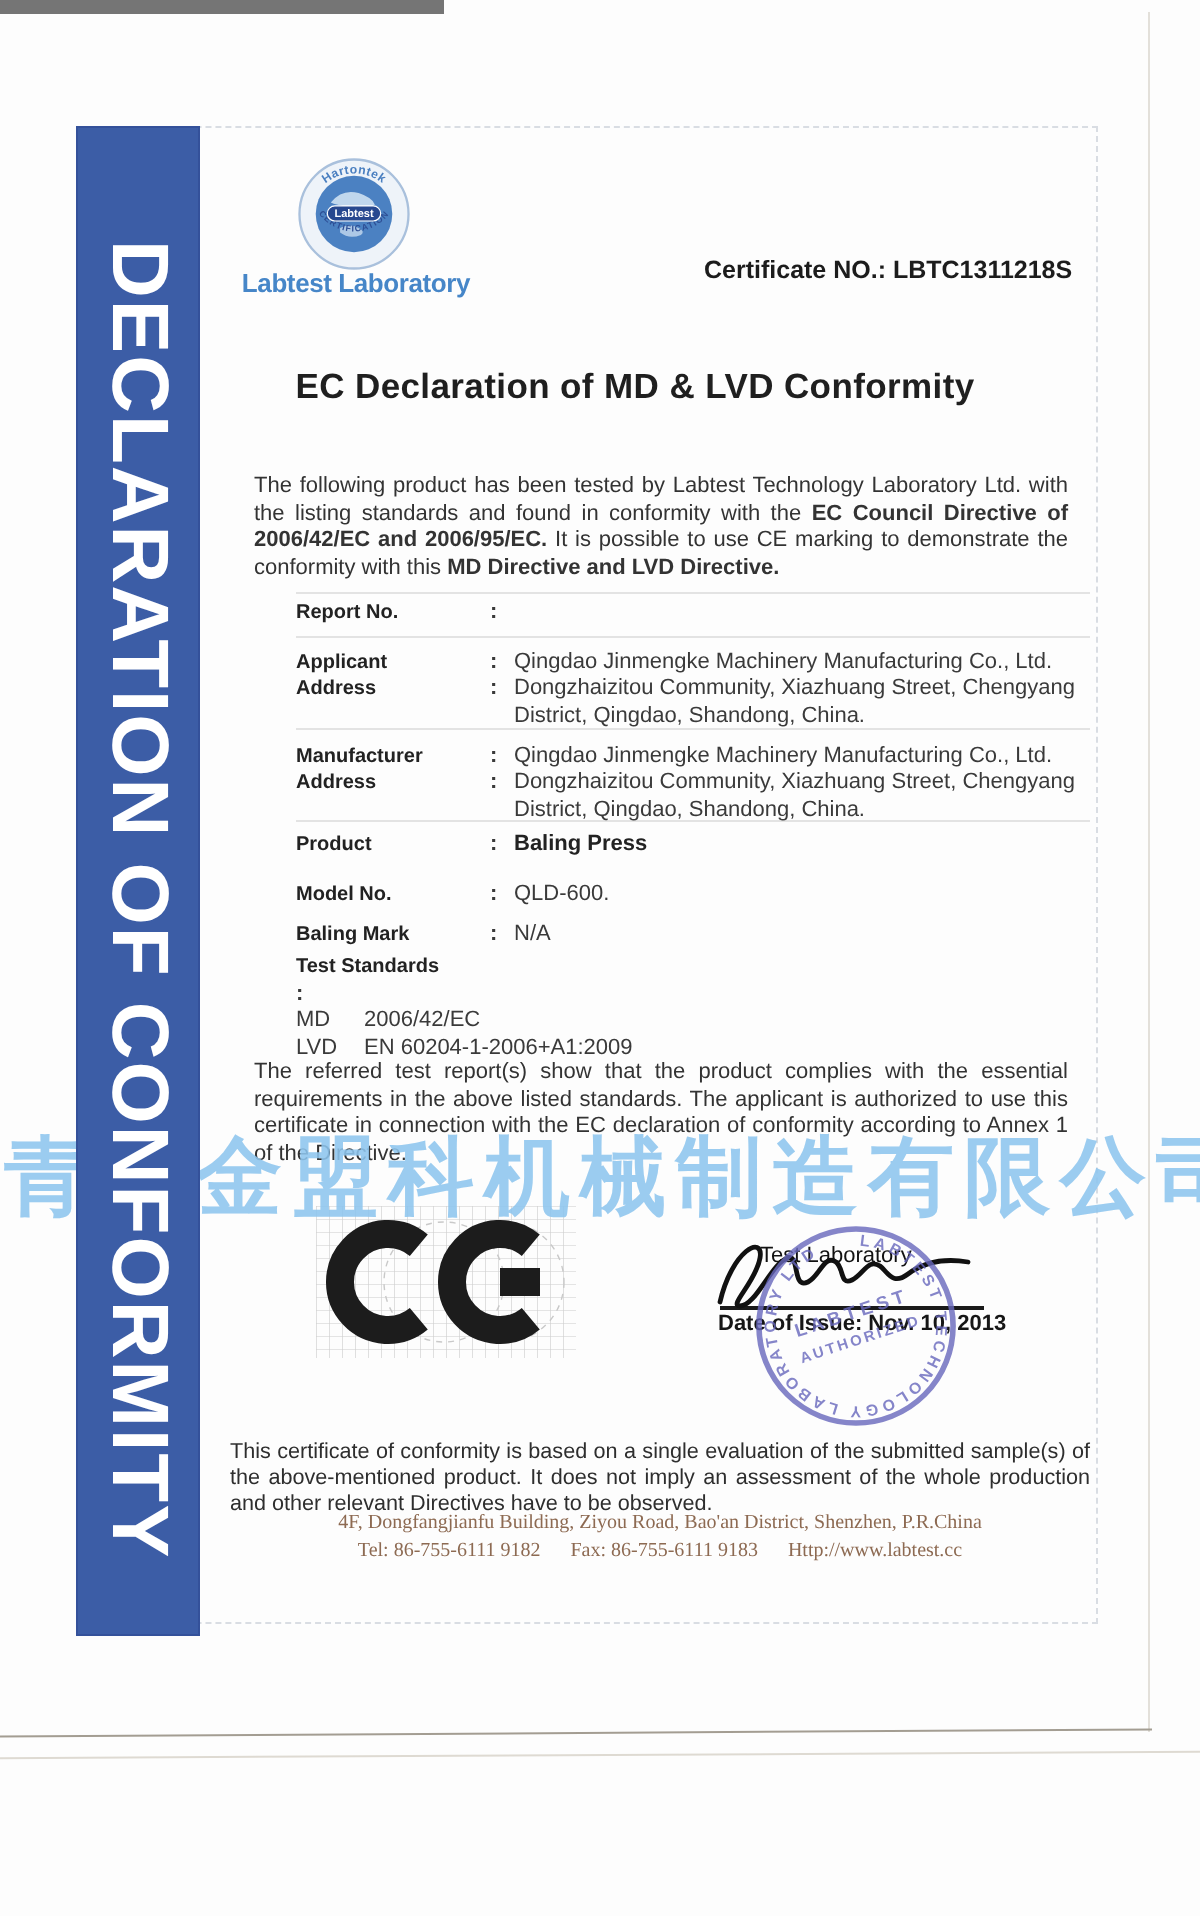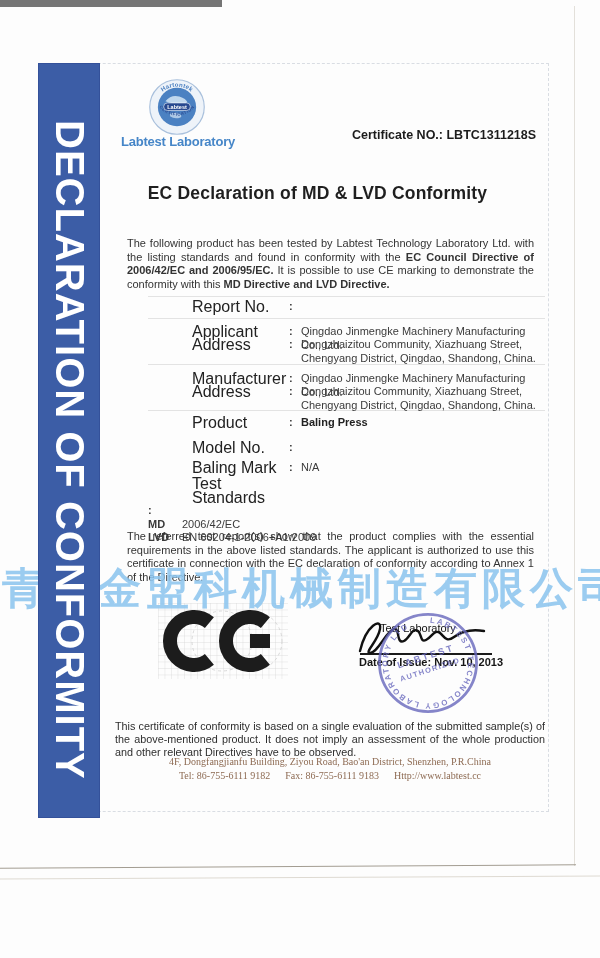--- a/index.html
+++ b/index.html
@@ -25,26 +25,26 @@
   .title{position:absolute;left:104px;top:183px;width:427px;text-align:center;font-size:17.5px;font-weight:bold;color:#1f1f1f;letter-spacing:0.2px;}
 
   .para{position:absolute;color:#333333;font-size:11px;line-height:13.6px;text-align:justify;}
   .intro{left:127px;top:226px;width:407px;}
   .declaration{left:127px;top:519px;width:407px;}
   .disclaimer{left:115px;top:709px;width:430px;font-size:10.8px;line-height:13.2px;color:#2e2e2e;}
 
   .sep{position:absolute;left:148px;width:397px;height:1px;background:#e3e3e3;}
 
   .frow{position:absolute;left:148px;width:397px;display:flex;align-items:flex-start;font-size:11px;line-height:13.5px;color:#3a3a3a;}
-  .flbl{width:97px;font-weight:normal;font-size:16px;color:#222222;flex:none;margin-left:44px;}
+  .flbl{width:97px;font-weight:bold;font-size:10px;color:#222222;flex:none;}
   .fcol{width:12px;font-weight:bold;flex:none;}
   .fval{flex:1;}
   .frow.ts{align-items:flex-start;min-height:30px;flex-direction:column;}
   .ts-line{display:block;}
-  .ts-code{display:inline-block;width:34px;font-weight:bold;}
+  .ts-code{display:inline-block;width:34px;}
 
   .test-lab{position:absolute;left:380px;top:622px;font-size:11px;color:#111111;}
   .ce-svg{position:absolute;left:158px;top:603px;width:130px;height:76px;}
   .stamp-svg{position:absolute;left:372px;top:607px;width:112px;height:112px;opacity:0.8;}
   .sig-svg{position:absolute;left:356px;top:615px;width:136px;height:42px;}
   .sig-line{position:absolute;left:360px;top:653px;width:132px;height:1.5px;background:#1a1a1a;}
   .date-line{position:absolute;left:359px;top:656px;font-size:11px;font-weight:bold;color:#161616;}
 
   .footer{position:absolute;left:112px;top:755px;width:436px;text-align:center;font-family:"Liberation Serif",serif;font-size:10px;line-height:13.5px;color:#8d6a52;}
   .footer .contacts{white-space:pre;}
@@ -110,20 +110,21 @@
       <span class="fval">Dongzhaizitou Community, Xiazhuang Street, Chengyang District, Qingdao, Shandong, China.</span>
   </div>
   <div class="frow" style="top:416px">
     <span class="flbl">Product</span>
       <span class="fcol">:</span>
       <span class="fval" style="font-weight:bold;color:#222">Baling Press</span>
   </div>
   <div class="frow" style="top:441px">
     <span class="flbl">Model No.</span>
       <span class="fcol">:</span>
+      <span class="fval">QLD-600.</span>
   </div>
   <div class="frow" style="top:461px">
     <span class="flbl">Baling Mark</span>
       <span class="fcol">:</span>
       <span class="fval">N/A</span>
   </div>
   <div class="frow ts" style="top:477px">
     <span class="flbl">Test Standards</span>
       <span class="fcol">:</span>
     <span class="fval">

